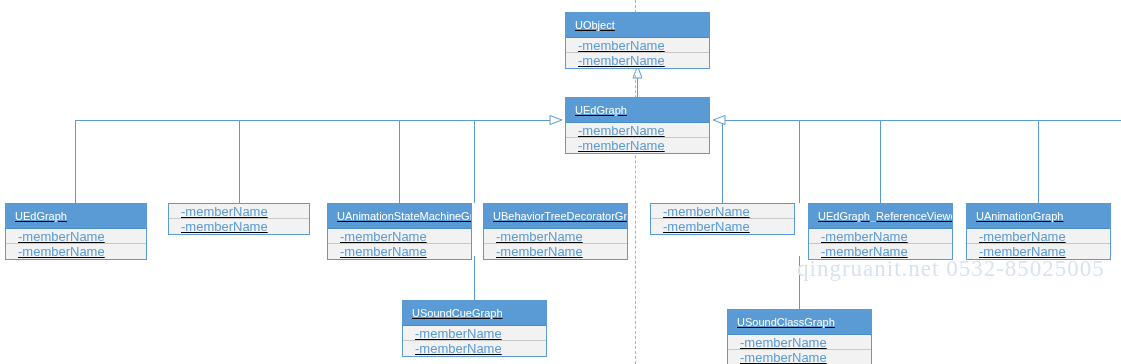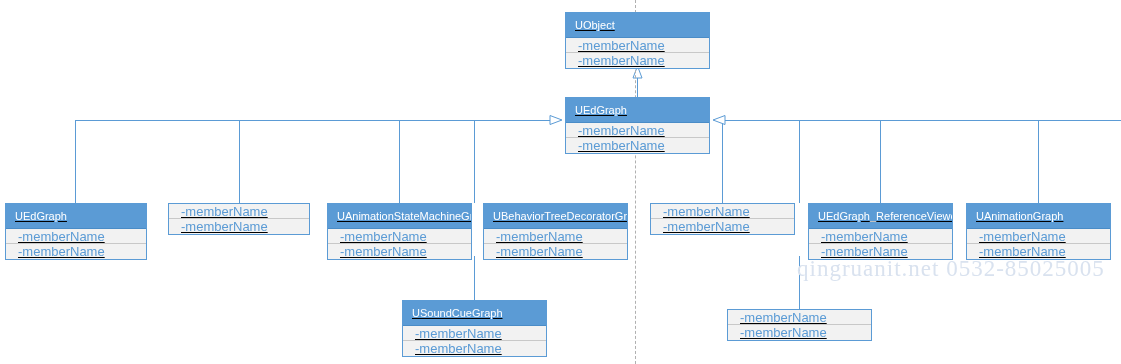--- a/index.html
+++ b/index.html
@@ -189,20 +189,21 @@
 
   <div class="uml-class" style="left:402px;top:300px;width:145px;">
     <div class="uml-header">USoundCueGraph</div>
     <div class="uml-members">
       <div class="uml-member">-memberName</div>
       <div class="uml-member">-memberName</div>
     </div>
   </div>
 
   <div class="uml-class" style="left:727px;top:309px;width:145px;">
+    <div class="uml-header">USoundClassGraph</div>
     <div class="uml-members">
       <div class="uml-member">-memberName</div>
       <div class="uml-member">-memberName</div>
     </div>
   </div>
 
   <div class="watermark" style="left:797px;top:256px;">qingruanit.net  0532-85025005</div>
 
 </div>
 

